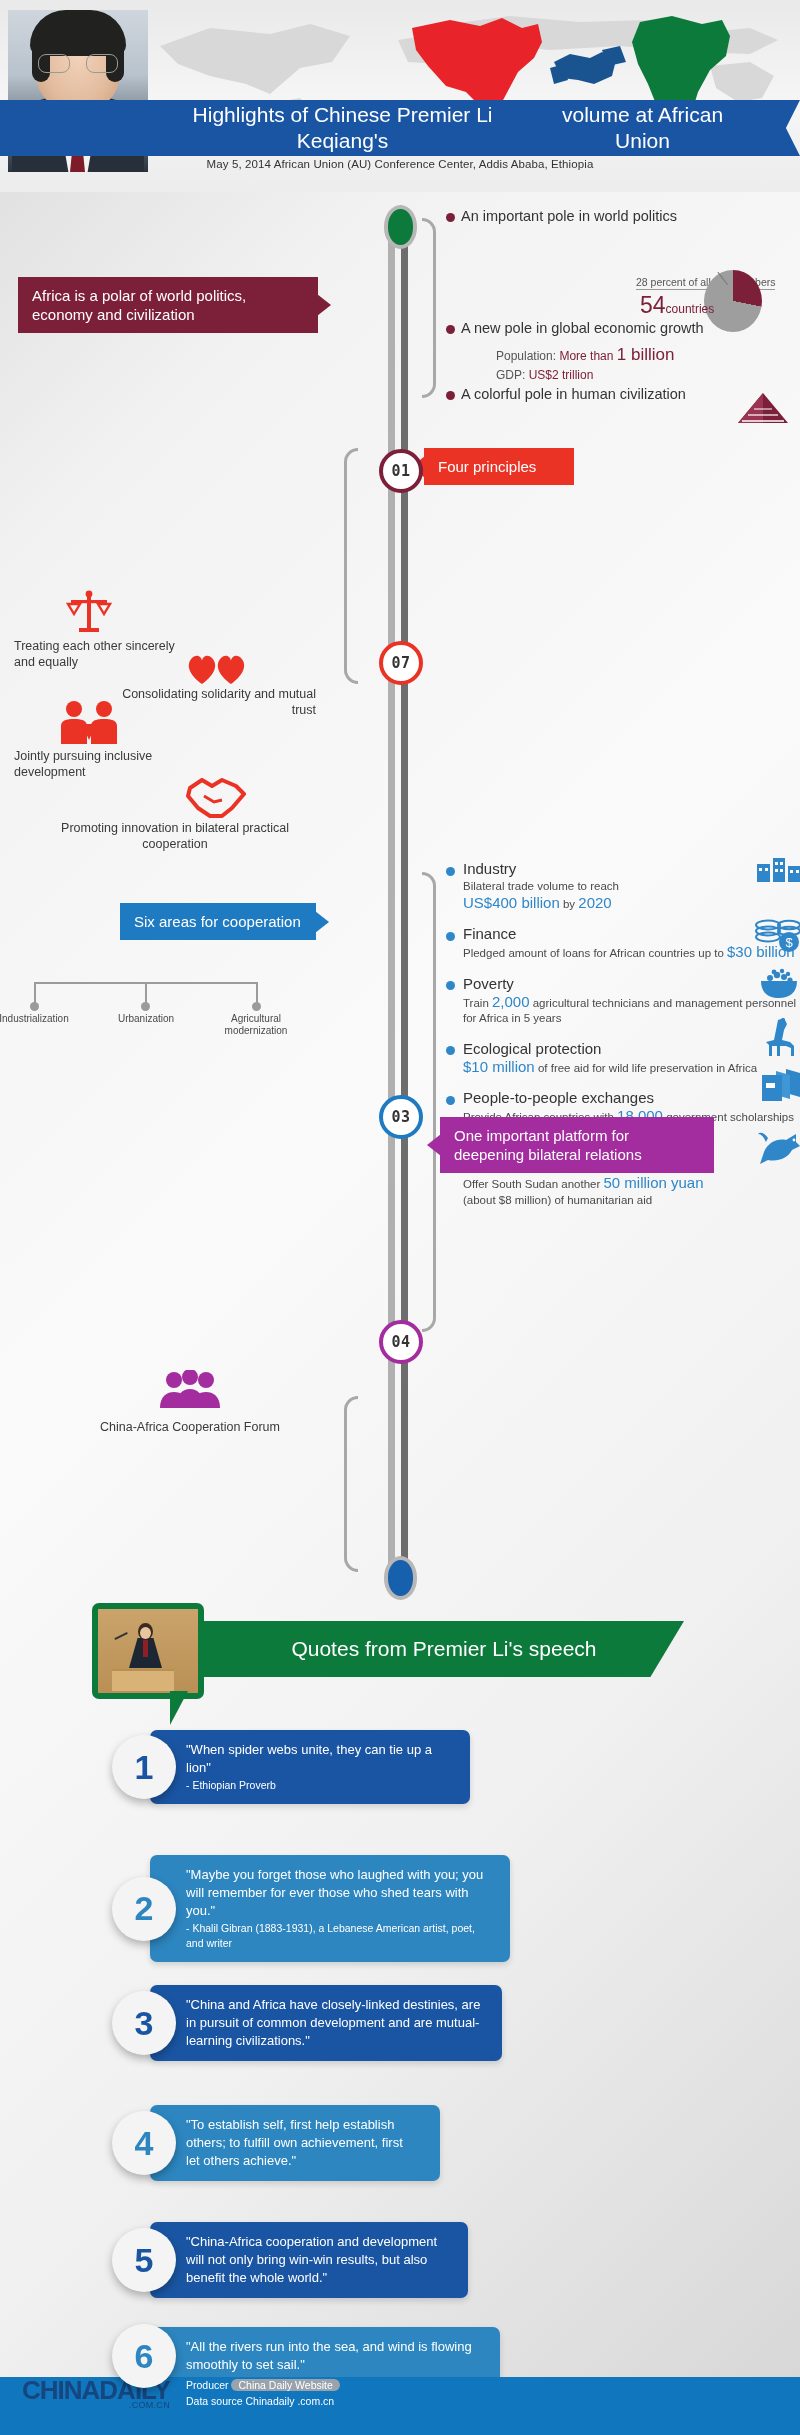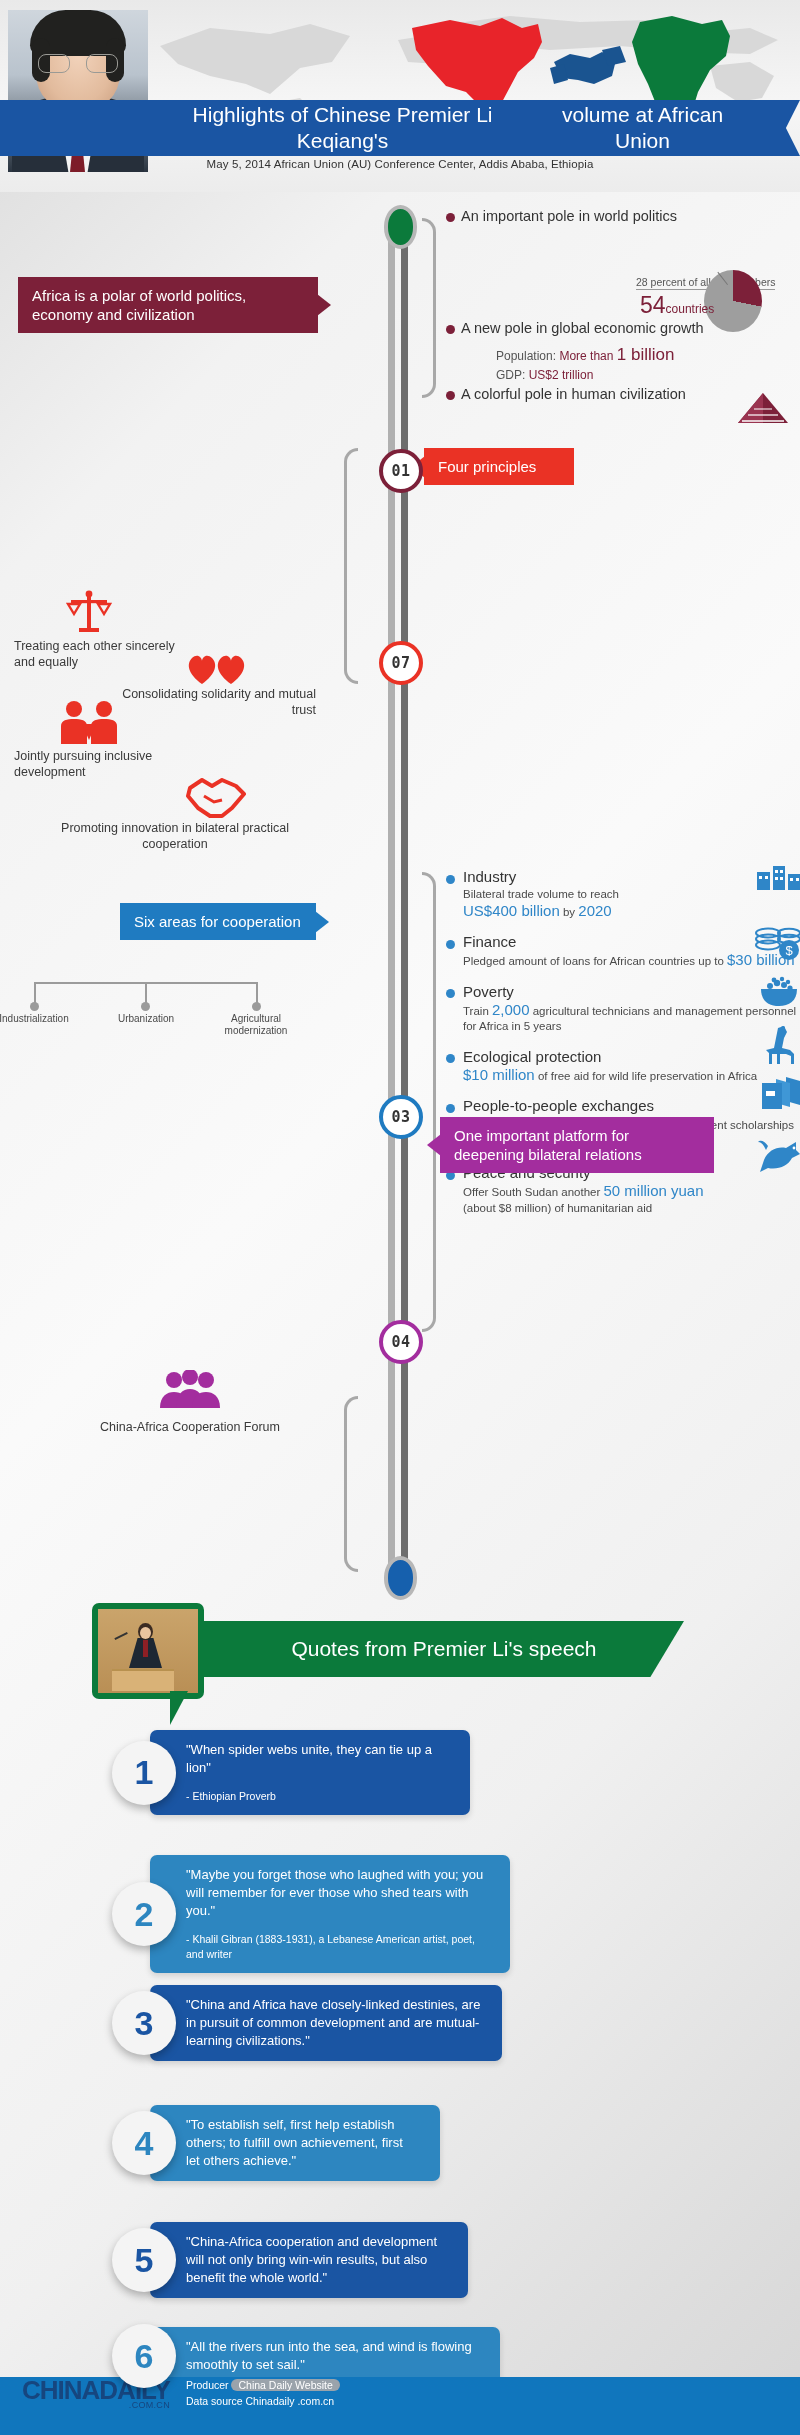--- a/index.html
+++ b/index.html
@@ -119,21 +119,21 @@
   .sec2 { position:absolute; left:0; top:590px; width:370px; }
   .lbl { font-size:12.5px; color:#3a3a3a; line-height:16px; }
 
   .ind-tree { position:absolute; left:20px; top:982px; width:265px; height:60px; }
   .ind-tree .hbar { position:absolute; left:14px; top:0; width:222px; height:1.5px; background:#9b9b9b; }
   .ind-tree .vtick { position:absolute; top:0; width:1.5px; height:22px; background:#9b9b9b; }
   .ind-tree .knob { position:absolute; top:20px; width:9px; height:9px; border-radius:50%; background:#9b9b9b; }
   .ind-tree .cap { position:absolute; top:31px; font-size:10px; color:#4a4a4a; text-align:center; line-height:12px; }
 
   
-  .sec3 { position:absolute; left:446px; top:860px; width:352px;margin-top:8px; }
+  .sec3 { position:absolute; left:446px; top:860px; width:352px; }
   .s3item { margin-bottom:13px; position:relative; }
   .s3title { display:flex; align-items:center; gap:8px; font-size:15px; color:#333; }
   .s3body { font-size:11.5px; color:#4a4a4a; line-height:15.5px; margin-left:17px; margin-top:2px; }
   .s3body .big { font-size:15px; color:#2f86c8; }
   .s3icon { position:absolute; right:-4px; top:-6px; color:#2f86c8; }
 
   
   .sec4 { position:absolute; left:10px; top:1370px; width:360px; text-align:center; }
 
   
@@ -157,21 +157,21 @@
   .qbanner span { color:#fff; font-size:21px; }
 
   .quote { position:absolute; left:112px; display:flex; align-items:stretch; }
   .qnum { position:absolute; left:0; top:50%; transform:translateY(-50%); width:64px; height:64px;
           border-radius:50%; background:#f4f4f4; box-shadow:0 4px 9px rgba(0,0,0,.28);
           display:flex; align-items:center; justify-content:center;
           font-size:34px; font-weight:700; z-index:3; }
   .qbody { margin-left:38px; border-radius:7px; padding:11px 20px 11px 36px; color:#fff; width:350px;
            box-shadow:0 3px 6px rgba(0,0,0,.14); }
   .qtext { font-size:13px; line-height:18px; }
-  .qattr { font-size:10.5px; line-height:15px; margin-top:12px; }
+  .qattr { font-size:10.5px; line-height:15px; margin-top:1px; }
 
   
   .footer { position:absolute; left:0; bottom:0; width:800px; height:58px; background:#1076bd;
             display:flex; align-items:flex-start; }
   .cd-logo { margin-left:22px; font-size:26px; font-weight:700; letter-spacing:-1px; line-height:1; }
   .cd-logo .a { color:#16467f; }
   .cd-sub { font-size:9px; color:#16467f; letter-spacing:.3px; margin-top:-3px; text-align:right; }
   .cd-meta { margin-left:16px; font-size:10.5px; color:#fff; line-height:16px; }
   .chip { background:#9aa3ab; color:#fff; border-radius:8px; padding:0 7px; }
 </style>

